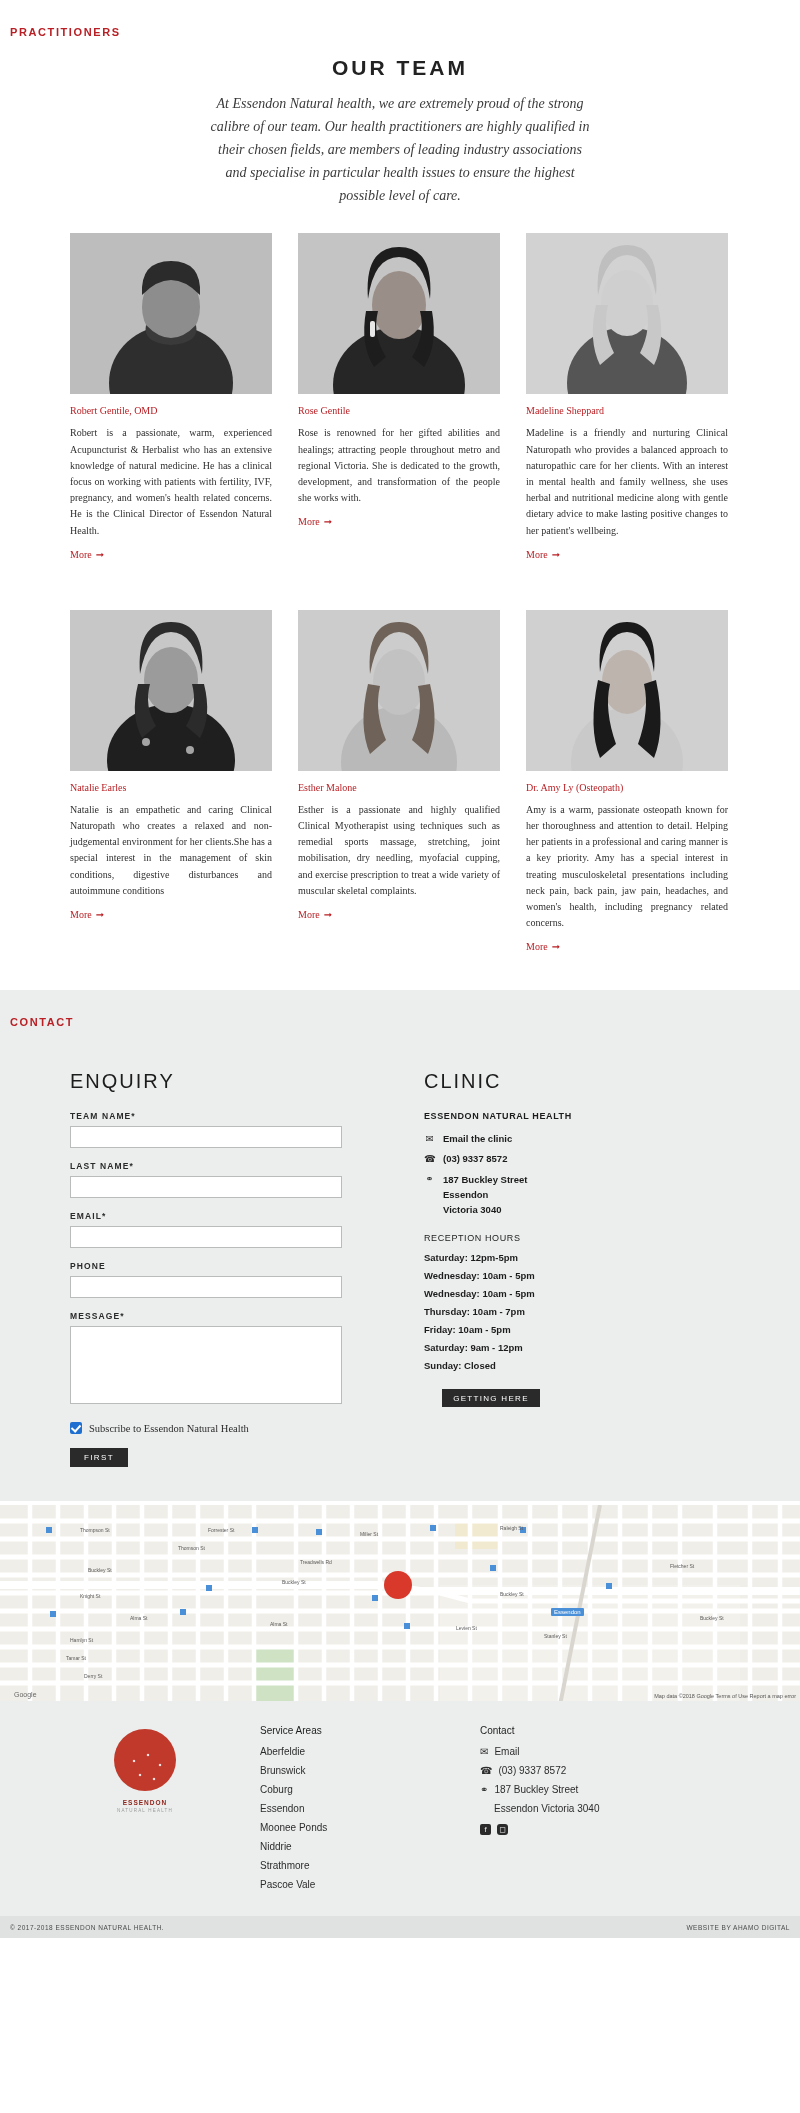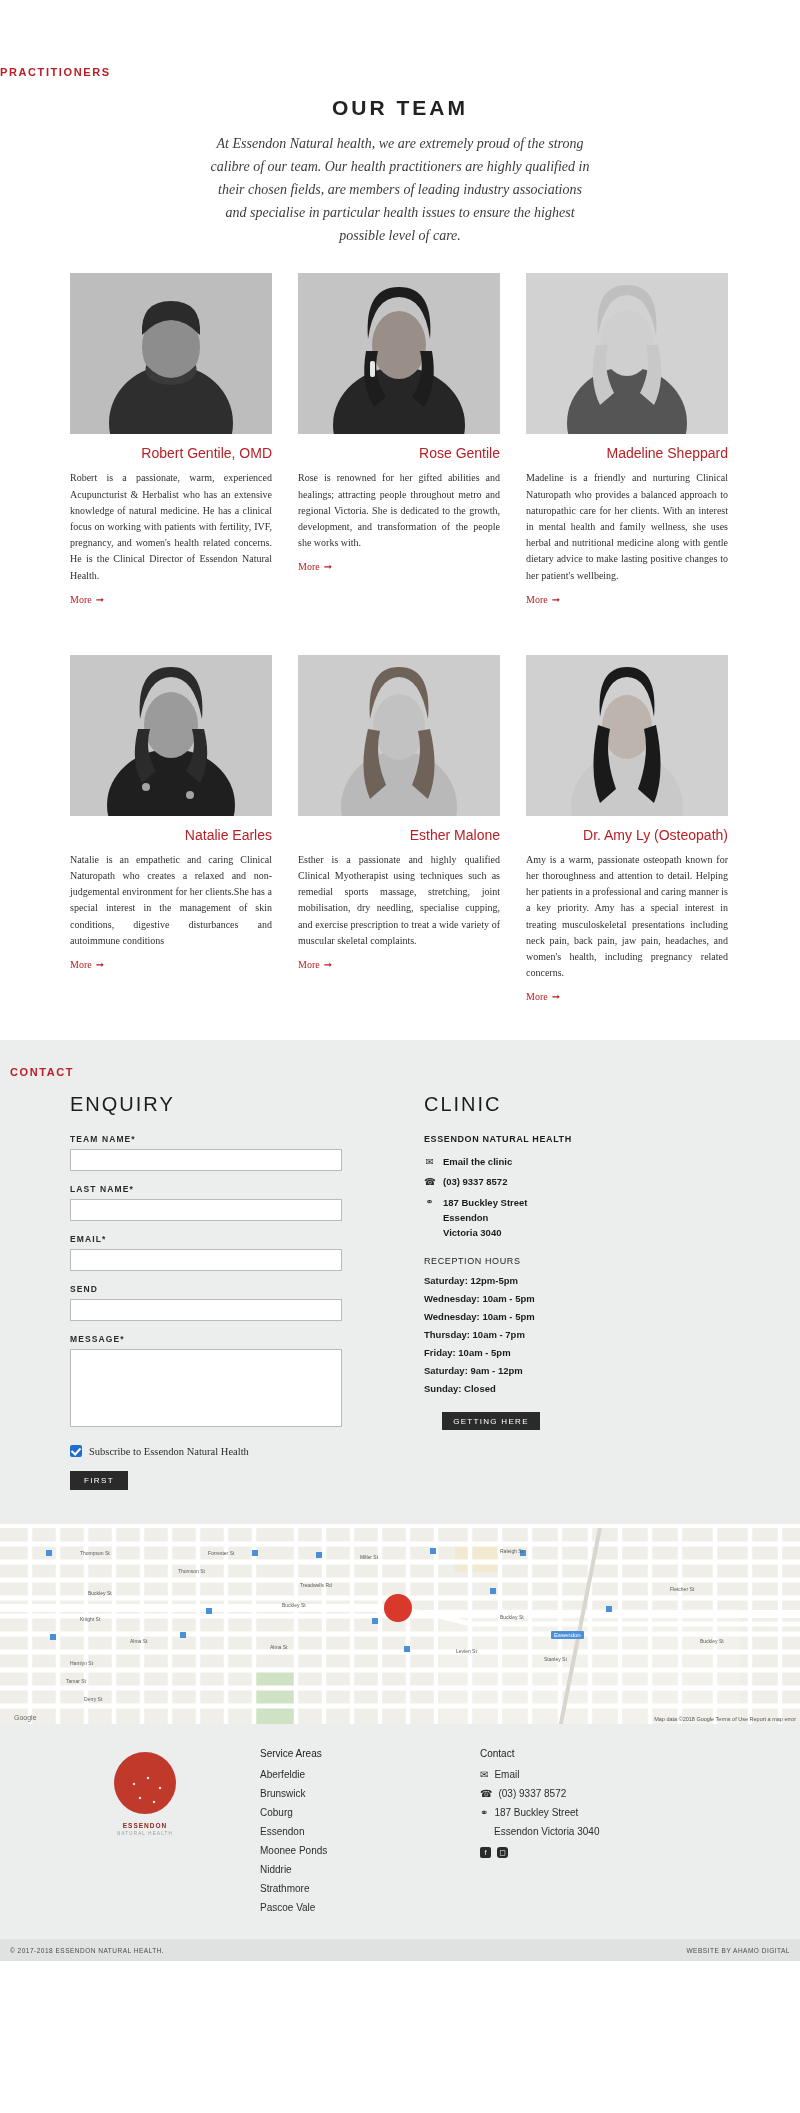--- a/index.html
+++ b/index.html
@@ -12,22 +12,21 @@
   }
   .page { width: 800px; position: relative; }
 
   
   .section-label {
     font-family: "Liberation Sans", sans-serif;
     font-size: 11px;
     letter-spacing: 1.6px;
     font-weight: bold;
     color: #b82025;
-    padding: 26px 0 0 0;
-    margin-top: 40px;
+    padding: 26px 0 0 10px;
   }
   .team-head { text-align: center; margin-top: 18px; }
   .team-title {
     font-family: "Liberation Sans", sans-serif;
     font-size: 21px;
     letter-spacing: 3px;
     color: #222;
     font-weight: bold;
   }
   .team-intro {
@@ -50,24 +49,24 @@
   .card { width: 202px; }
   .photo {
     width: 202px;
     height: 161px;
     overflow: hidden;
     background: #cfcfcf;
     position: relative;
   }
   .photo svg { display: block; }
   .card-name {
-    font-family: Liberation Sans, sans-serif;
-    font-size: 14px;
+    font-family: Liberation Serif, serif;
+    font-size: 10px;
     color: #b82025;
-    text-align: right;
+    text-align: left;
     margin: 11px 0 9px 0;
   }
   .card-body {
     font-size: 10px;
     line-height: 1.62;
     color: #303030;
     text-align: justify;
   }
   .more {
     display: inline-block;
@@ -89,21 +88,21 @@
   .contact-label {
     font-family: "Liberation Sans", sans-serif;
     font-size: 11px;
     letter-spacing: 1.6px;
     font-weight: bold;
     color: #b82025;
     padding-left: 10px;
   }
   .contact-cols {
     width: 660px;
-    margin: 15px auto 0 auto;
+    margin: 42px auto 0 auto;
     display: flex;
     gap: 24px;
   }
   .col-enquiry { width: 330px; }
   .col-clinic { width: 280px; }
   .big-head {
     font-family: "Liberation Sans", sans-serif;
     font-size: 20px;
     letter-spacing: 2px;
     color: #1c1c1c;
@@ -444,21 +443,21 @@
           <svg width="202" height="161" viewBox="0 0 202 161">
             <rect width="202" height="161" fill="#cccccc"></rect>
             <ellipse cx="101" cy="152" rx="58" ry="56" fill="#b9b9b9"></ellipse>
             <ellipse cx="101" cy="72" rx="26" ry="33" fill="#c2c2c2"></ellipse>
             <path d="M72 64 q8 -42 29 -42 q21 0 29 42 q4 -52 -29 -52 q-33 0 -29 52z" fill="#6f6258"></path>
             <path d="M70 74 q-10 42 2 70 l16 -14 q-12 -28 -6 -54z" fill="#6f6258"></path>
             <path d="M132 74 q10 42 -2 70 l-16 -14 q12 -28 6 -54z" fill="#6f6258"></path>
           </svg>
         </div>
         <div class="card-name">Esther Malone</div>
-        <div class="card-body">Esther is a passionate and highly qualified Clinical Myotherapist using techniques such as remedial sports massage, stretching, joint mobilisation, dry needling, specialise cupping, and exercise prescription to treat a wide variety of muscular skeletal complaints.</div>
+        <div class="card-body">Esther is a passionate and highly qualified Clinical Myotherapist using techniques such as remedial sports massage, stretching, joint mobilisation, dry needling, myofacial cupping, and exercise prescription to treat a wide variety of muscular skeletal complaints.</div>
         <a class="more" href="#"><span>More</span><span class="arr">➞</span></a>
       </div>
 
       <div class="card row2">
         <div class="photo">
           <svg width="202" height="161" viewBox="0 0 202 161">
             <rect width="202" height="161" fill="#d0d0d0"></rect>
             <ellipse cx="101" cy="152" rx="56" ry="54" fill="#c9c9c9"></ellipse>
             <ellipse cx="101" cy="72" rx="25" ry="32" fill="#bdb4ad"></ellipse>
             <path d="M74 62 q6 -40 27 -40 q21 0 27 40 q4 -50 -27 -50 q-31 0 -27 50z" fill="#1a1a1a"></path>
@@ -484,21 +483,21 @@
 
         <div class="field-label">TEAM NAME*</div>
         <input class="txt" type="text" value="" style="">
 
         <div class="field-label">LAST NAME*</div>
         <input class="txt" type="text" value="" style="">
 
         <div class="field-label">EMAIL*</div>
         <input class="txt" type="text" value="" style="">
 
-        <div class="field-label">SEND</div>
+        <div class="field-label">PHONE</div>
         <input class="txt" type="text" value="" style="">
 
         <div class="field-label">MESSAGE*</div>
         <textarea class="txt" style=""></textarea>
 
         <div class="subscribe-row">
           <div class="cb"></div>
           <div class="subscribe-txt">Subscribe to Essendon Natural Health</div>
         </div>
 

